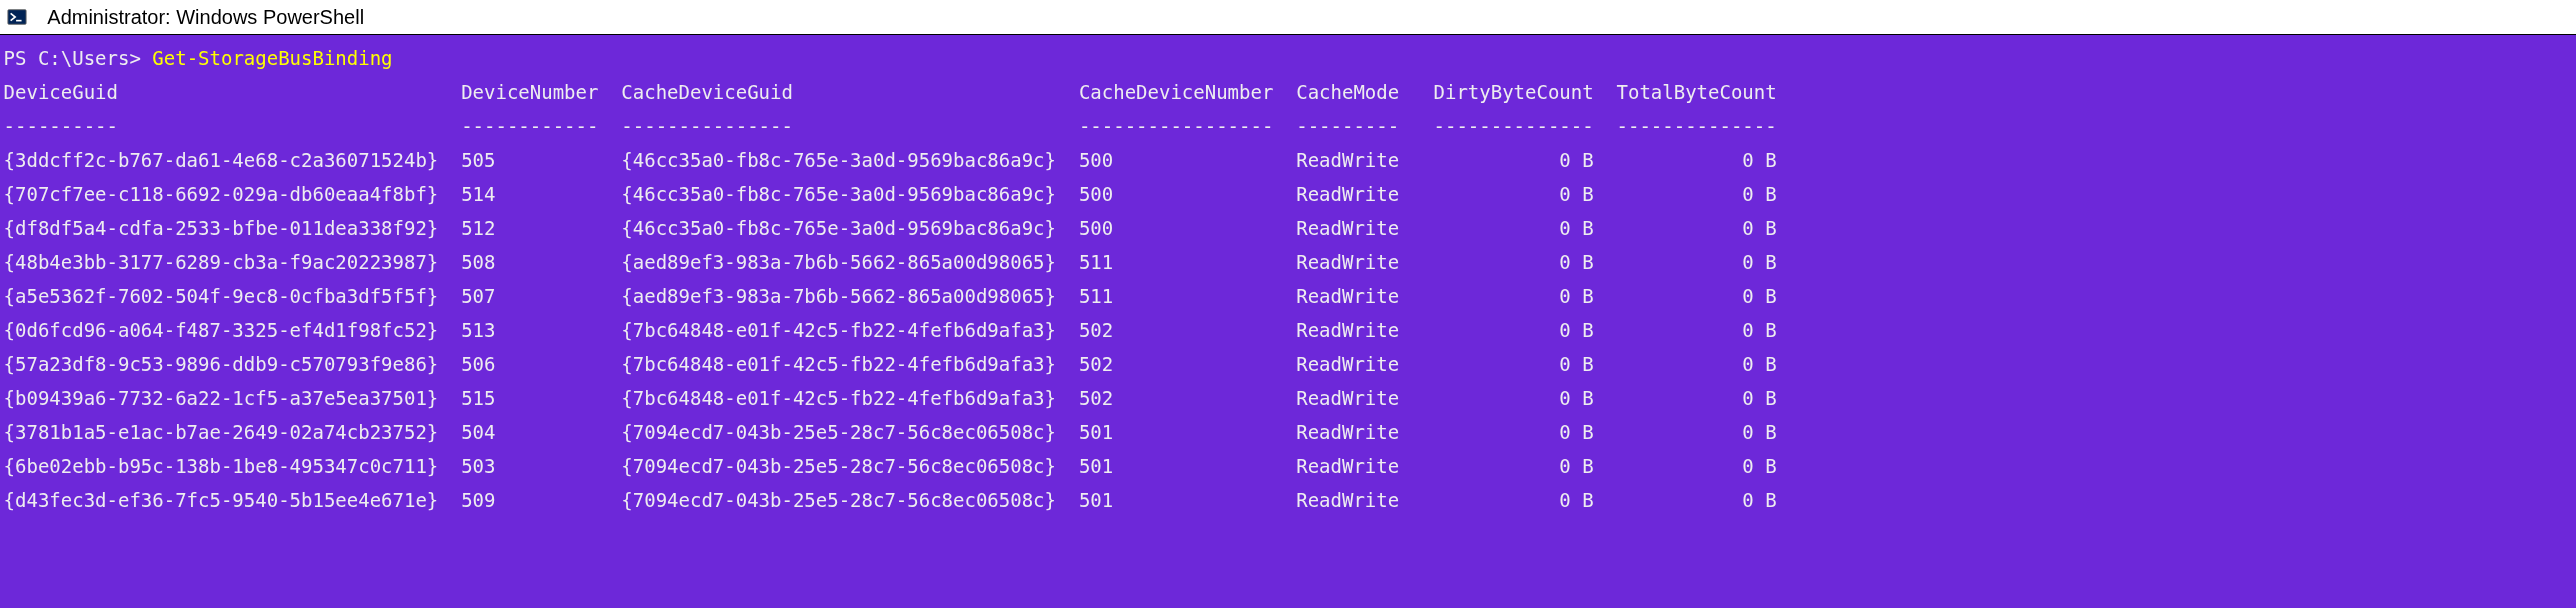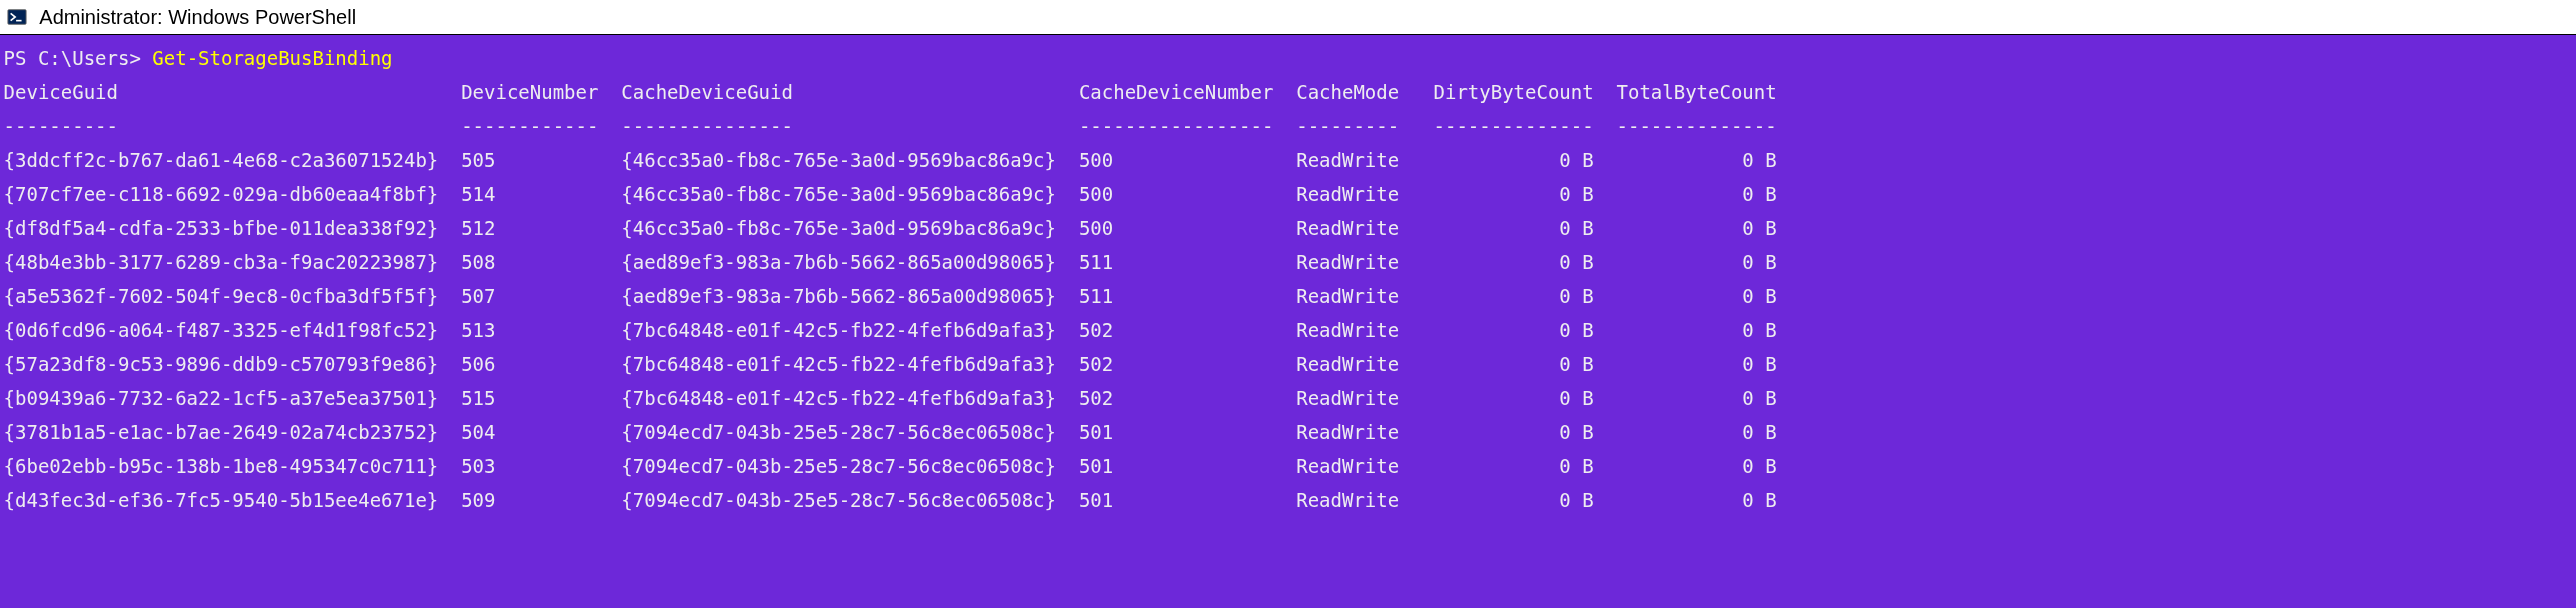--- a/index.html
+++ b/index.html
@@ -6,21 +6,21 @@
   html, body { width: 2576px; height: 609px; overflow: hidden; }
   body { font-family: "Segoe UI", Tahoma, sans-serif; background: #fff; }
 
   .titlebar {
     height: 35px;
     background: #fff;
     border-bottom: 1.8px solid #000;
     display: flex;
     align-items: center;
     padding: 0 7.3px;
-    gap: 12px;
+    gap: 20px;
   }
   .titlebar .icon {
     width: 20px; height: 20px;
     display: flex; align-items: center; justify-content: center;
   }
   .titlebar .title {
     font-size: 20px;
     color: #000;
   }
 

